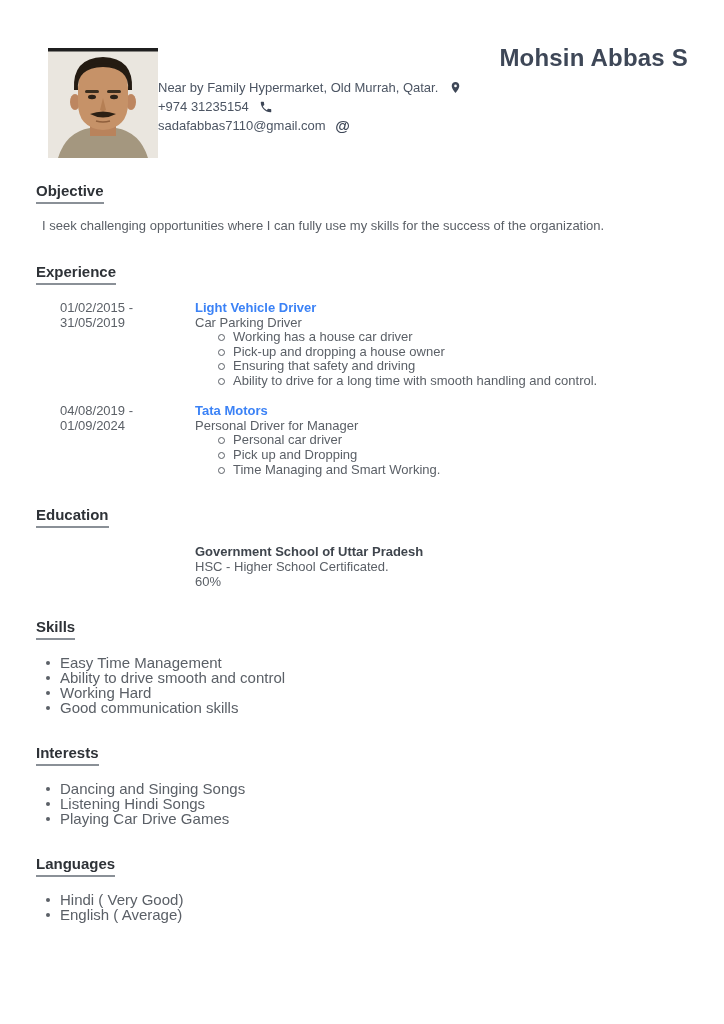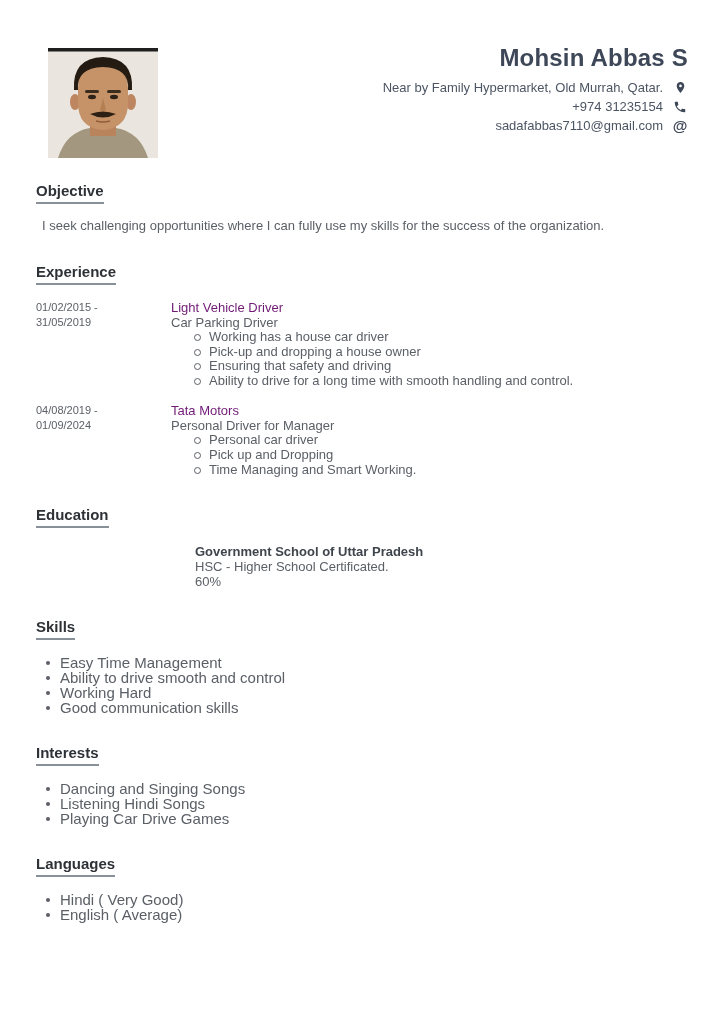--- a/index.html
+++ b/index.html
@@ -28,21 +28,20 @@
   .name {
     font-size: 24px;
     font-weight: 700;
     color: #3e4757;
     letter-spacing: 0.2px;
     line-height: 28px;
     margin-bottom: 6px;
   }
   .contact-line {
     display: flex;
-    justify-content: flex-end;
     align-items: center;
     gap: 9px;
     font-size: 13px;
     color: #4c5563;
     line-height: 19px;
   }
   .contact-icon { width: 16px; display: inline-flex; justify-content: center; color: #3e4757; }
   .contact-icon svg { display: block; }
   .at-glyph { font-size: 15px; font-weight: 700; color: #3e4757; line-height: 16px; }
 
@@ -63,27 +62,28 @@
     font-size: 13px;
     color: #5b6067;
     line-height: 17px;
   }
 
   
   .entry { display: flex; margin-top: 15px; }
   .entry:first-of-type { margin-top: 16px; }
   .entry-dates {
     width: 135px;
+    margin-left: 24px;
     flex: 0 0 auto;
-    font-size: 11px;
+    font-size: 13px;
     color: #5b6067;
     line-height: 15px;
   }
   .entry-body { flex: 1; font-size: 13px; line-height: 15px; }
-  .entry-title { font-weight: 400; color: #701a75; }
+  .entry-title { font-weight: 700; color: #3b82f6; }
   .entry-subtitle { color: #5b6067; }
   .circle-list { list-style: none; margin-top: 0; }
   .circle-list li {
     position: relative;
     padding-left: 38px;
     color: #5b6067;
     line-height: 14.6px;
     font-size: 13px;
   }
   .circle-list li::before {

